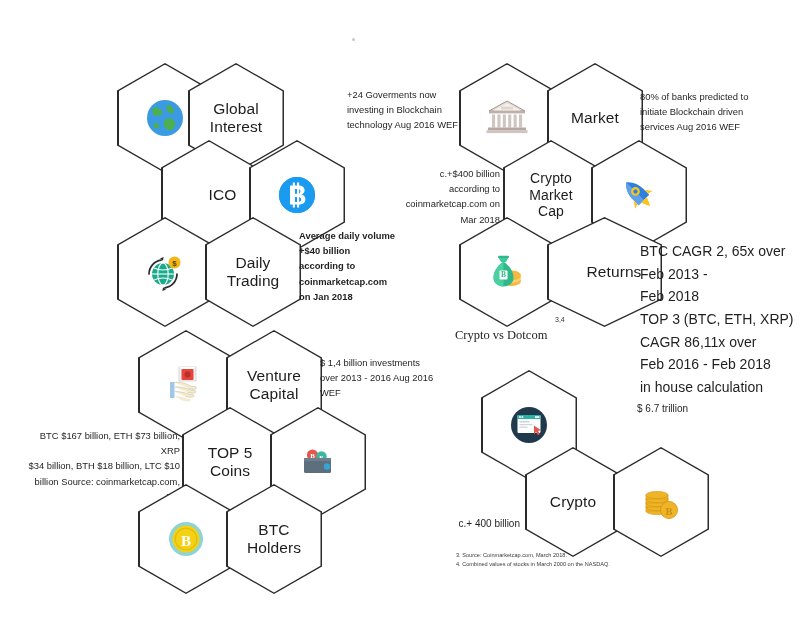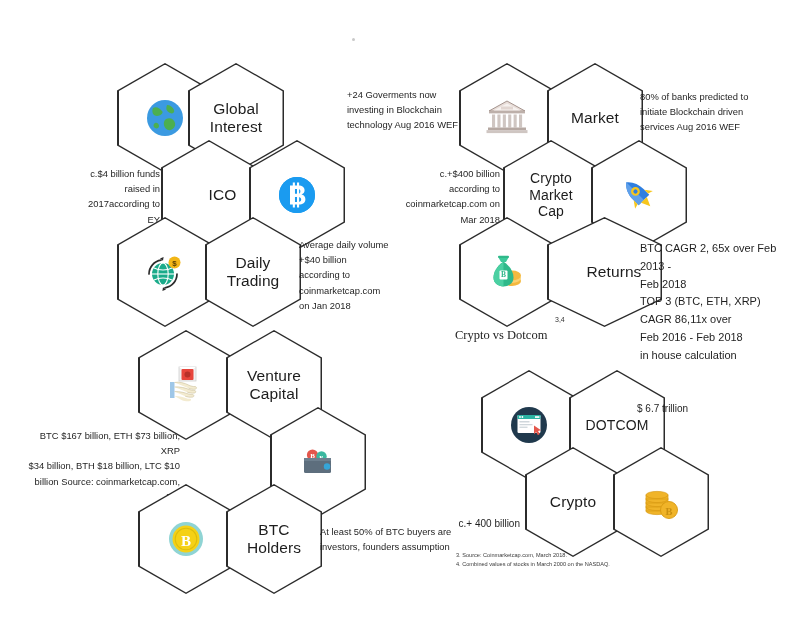--- a/index.html
+++ b/index.html
@@ -107,24 +107,20 @@
 technology Aug 2016 WEF</div>
 
   <div class="hex" style="left:161px;top:140px;">
     <div class="shape"></div>
       <div class="fill"></div>
     <div class="inner">
       <div class="hex-label" style="white-space:pre-line;margin-left:27px;">ICO</div>
     </div>
   </div>
 
-  <div class="note lead r" style="left:50px;top:166px;width:110px;">c.$4 billion funds
-raised in
-2017according to
-EY</div>
 
   <div class="hex" style="left:249px;top:140px;">
     <div class="shape"></div>
       <div class="fill"></div>
     <div class="inner">
       <svg class="icon" width="44" height="44" viewBox="0 0 44 44">
         <circle cx="22" cy="22" r="18" fill="#1a9bf0"></circle>
         <text x="22" y="31.5" text-anchor="middle" font-family="'Liberation Serif',serif" font-size="25" font-weight="bold" fill="#ffffff">B</text>
         <rect x="18.4" y="5.5" width="1.9" height="5" fill="#1a9bf0"></rect>
         <rect x="23.4" y="5.5" width="1.9" height="5" fill="#1a9bf0"></rect>
@@ -169,21 +165,21 @@
 
   <div class="hex" style="left:205px;top:217px;">
     <div class="shape"></div>
       <div class="fill"></div>
     <div class="inner">
       <div class="hex-label" style="white-space:pre-line;">Daily
 Trading</div>
     </div>
   </div>
 
-  <div class="note lead l" style="left:299px;top:237px;width:140px;">Average daily volume
+  <div class="note lead l" style="left:299px;top:228px;width:140px;font-weight:bold;">Average daily volume
 +$40 billion
 according to
 coinmarketcap.com
 on Jan 2018</div>
 
   <div class="hex" style="left:459px;top:63px;">
     <div class="shape"></div>
       <div class="fill"></div>
     <div class="inner">
       <svg class="icon" width="46" height="42" viewBox="0 0 46 42">
@@ -269,21 +265,21 @@
   </div>
 
   <div class="hex" style="left:547px;top:217px;padding-left:19px;">
     <div class="shape"></div>
       <div class="fill"></div>
     <div class="inner">
       <div class="hex-label" style="white-space:pre-line;">Returns</div>
     </div>
   </div>
 
-  <div class="note l" style="left:640px;top:240px;width:160px;font-size:11px;line-height:1.62;">BTC CAGR 2, 65x over Feb 2013 -
+  <div class="note l" style="left:640px;top:240px;width:160px;font-size:14px;line-height:1.62;">BTC CAGR 2, 65x over Feb 2013 -
 Feb 2018
 TOP 3 (BTC, ETH, XRP)
 CAGR 86,11x over
 Feb 2016 - Feb 2018
 in house calculation</div>
 
   <div class="sup" style="left:555px;top:316px;">3,4</div>
   <div class="caption" style="left:455px;top:328px;font-family:Liberation Serif, serif;">Crypto vs Dotcom</div>
 
   <div class="hex" style="left:138px;top:330px;">
@@ -311,21 +307,32 @@
 
   <div class="hex" style="left:226px;top:330px;">
     <div class="shape"></div>
       <div class="fill"></div>
     <div class="inner">
       <div class="hex-label" style="white-space:pre-line;">Venture
 Capital</div>
     </div>
   </div>
 
-
+  <div class="note lead l" style="left:320px;top:355px;width:150px;">$ 1,4 billion investments
+over 2013 - 2016 Aug 2016
+WEF</div>
+
+  <div class="hex" style="left:182px;top:407px;">
+    <div class="shape"></div>
+      <div class="fill"></div>
+    <div class="inner">
+      <div class="hex-label" style="white-space:pre-line;">TOP 5
+Coins</div>
+    </div>
+  </div>
 
   <div class="note lead r" style="left:28px;top:428px;width:152px;">BTC $167 billion, ETH $73 billion, XRP
 $34 billion, BTH $18 billion, LTC $10
 billion Source: coinmarketcap.com, Jun
 2018</div>
 
   <div class="hex" style="left:270px;top:407px;">
     <div class="shape"></div>
       <div class="fill"></div>
     <div class="inner">
@@ -356,22 +363,20 @@
 
   <div class="hex" style="left:226px;top:484px;align-items:center;">
     <div class="shape"></div>
       <div class="fill"></div>
     <div class="inner">
       <div class="hex-label" style="white-space:pre-line;">BTC
 Holders</div>
     </div>
   </div>
 
-  <div class="note lead l" style="left:320px;top:524px;width:170px;">At least 50% of BTC buyers are
-investors, founders assumption</div>
 
   <div class="hex" style="left:481px;top:370px;">
     <div class="shape"></div>
       <div class="fill"></div>
     <div class="inner">
       <svg class="icon" width="46" height="46" viewBox="0 0 46 46">
         <circle cx="23" cy="23" r="18" fill="#20394d"></circle>
         <rect x="11.5" y="13" width="23" height="18" rx="1.2" fill="#ffffff"></rect>
         <rect x="11.5" y="13" width="23" height="4" fill="#2bb3a3"></rect>
         <circle cx="14" cy="15" r="0.9" fill="#ffffff"></circle>
@@ -380,27 +385,20 @@
         <g fill="#cfd6db">
           <rect x="13.5" y="19" width="10" height="1.5"></rect>
           <rect x="13.5" y="22" width="13" height="1.3"></rect>
           <rect x="13.5" y="24.6" width="8" height="1.3"></rect>
         </g>
         <path d="M28 23.5l7 4.8-3 .6 1.8 3.2-1.9 1.1-1.8-3.2-2.1 2.3z" fill="#e4574c"></path>
       </svg>
     </div>
   </div>
 
-  <div class="hex" style="left:569px;top:370px;">
-    <div class="shape"></div>
-      <div class="fill"></div>
-    <div class="inner">
-      <div class="hex-label sm" style="white-space:pre-line;">DOTCOM</div>
-    </div>
-  </div>
 
   <div class="note l" style="left:637px;top:401px;width:110px;font-size:10px;">$ 6.7 trillion</div>
 
   <div class="hex" style="left:525px;top:447px;">
     <div class="shape"></div>
       <div class="fill"></div>
     <div class="inner">
       <div class="hex-label" style="white-space:pre-line;">Crypto</div>
     </div>
   </div>

